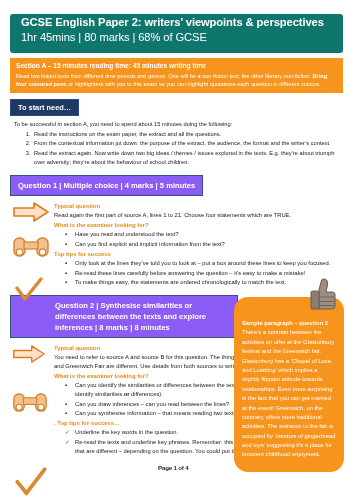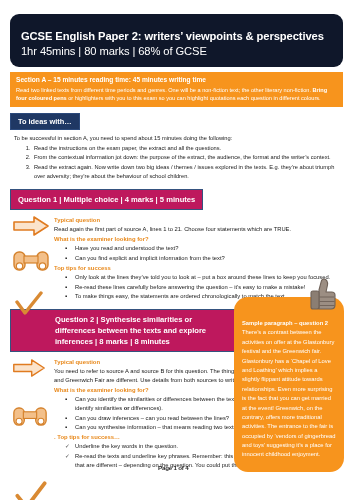--- a/index.html
+++ b/index.html
@@ -17,24 +17,24 @@
   .page {
     position: relative;
     width: 353px;
     height: 500px;
     box-sizing: border-box;
     padding: 8px 10px 0 10px;
   }
 
   
   .title-banner {
-    background: #0f172a;
-    color: #ffffff;
-    border-radius: 9px;
-    padding: 15px 11px 8px 11px;
+    background: #0f766e;
+    color: #ffffff;
+    border-radius: 3px;
+    padding: 1px 11px 8px 11px;
     margin-top: 6px;
   }
   .title-line1 {
     font-size: 11.2px;
     font-weight: bold;
     line-height: 1.3;
     letter-spacing: -0.1px;
   }
   .title-line2 {
     font-size: 11.2px;
@@ -84,21 +84,21 @@
     margin: 1px 0 0 0;
     padding-left: 22px;
     font-size: 5.7px;
     color: #1a1a1a;
     line-height: 1.62;
   }
   ol.start-list li { margin-bottom: 0.5px; padding-left: 2px; }
 
   
   .q-banner {
-    background: #be185d;
+    background: #8b5cf6;
     color: #ffffff;
     font-size: 7.6px;
     font-weight: bold;
     padding: 4px 7px 4px 7px;
     border: 1px solid #35527f;
     line-height: 1.45;
     margin-top: 7px;
   }
   .q-banner.q1 { display: inline-block; }
   .q-banner.q2 { width: 228px; box-sizing: border-box; padding-left: 44px; }
@@ -214,21 +214,21 @@
     <div class="title-line2">1hr 45mins | 80 marks | 68% of GCSE</div>
   </div>
 
   
   <div class="section-band">
     <div class="section-band-head">Section A – 15 minutes reading time: 45 minutes writing time</div>
     <div class="section-band-body"><span>Read two linked texts from different time periods and genres. One will be a non-fiction text; the other literary non-fiction. </span><b>Bring four coloured pens</b><span> or highlighters with you to this exam so you can highlight quotations each question in different colours.</span></div>
   </div>
 
   
-  <div class="navy-tag">To ideas with…</div>
+  <div class="navy-tag">To start need…</div>
   <div class="intro-text">To be successful in section A, you need to spend about 15 minutes doing the following:</div>
   <ol class="start-list">
     <li>Read the instructions on the exam paper, the extract and all the questions.</li>
     <li>From the contextual information jot down: the purpose of the extract, the audience, the format and the writer’s context.</li>
     <li>Read the extract again. Now write down two big ideas / themes / issues explored in the texts. E.g. they’re about triumph over adversity; they’re about the behaviour of school children.</li>
   </ol>
 
   
   <div class="q-banner q1">Question 1 | Multiple choice | 4 marks | 5 minutes</div>
 

